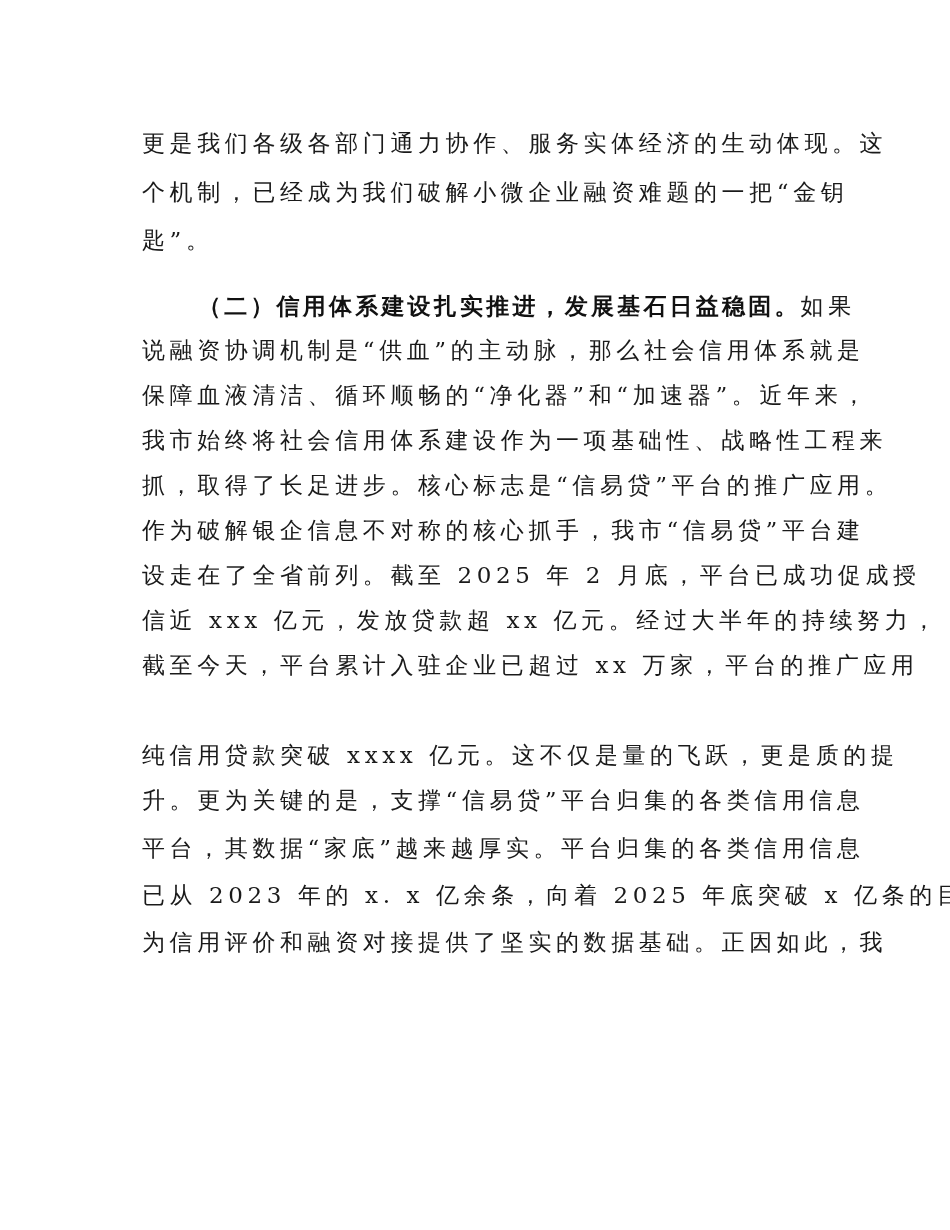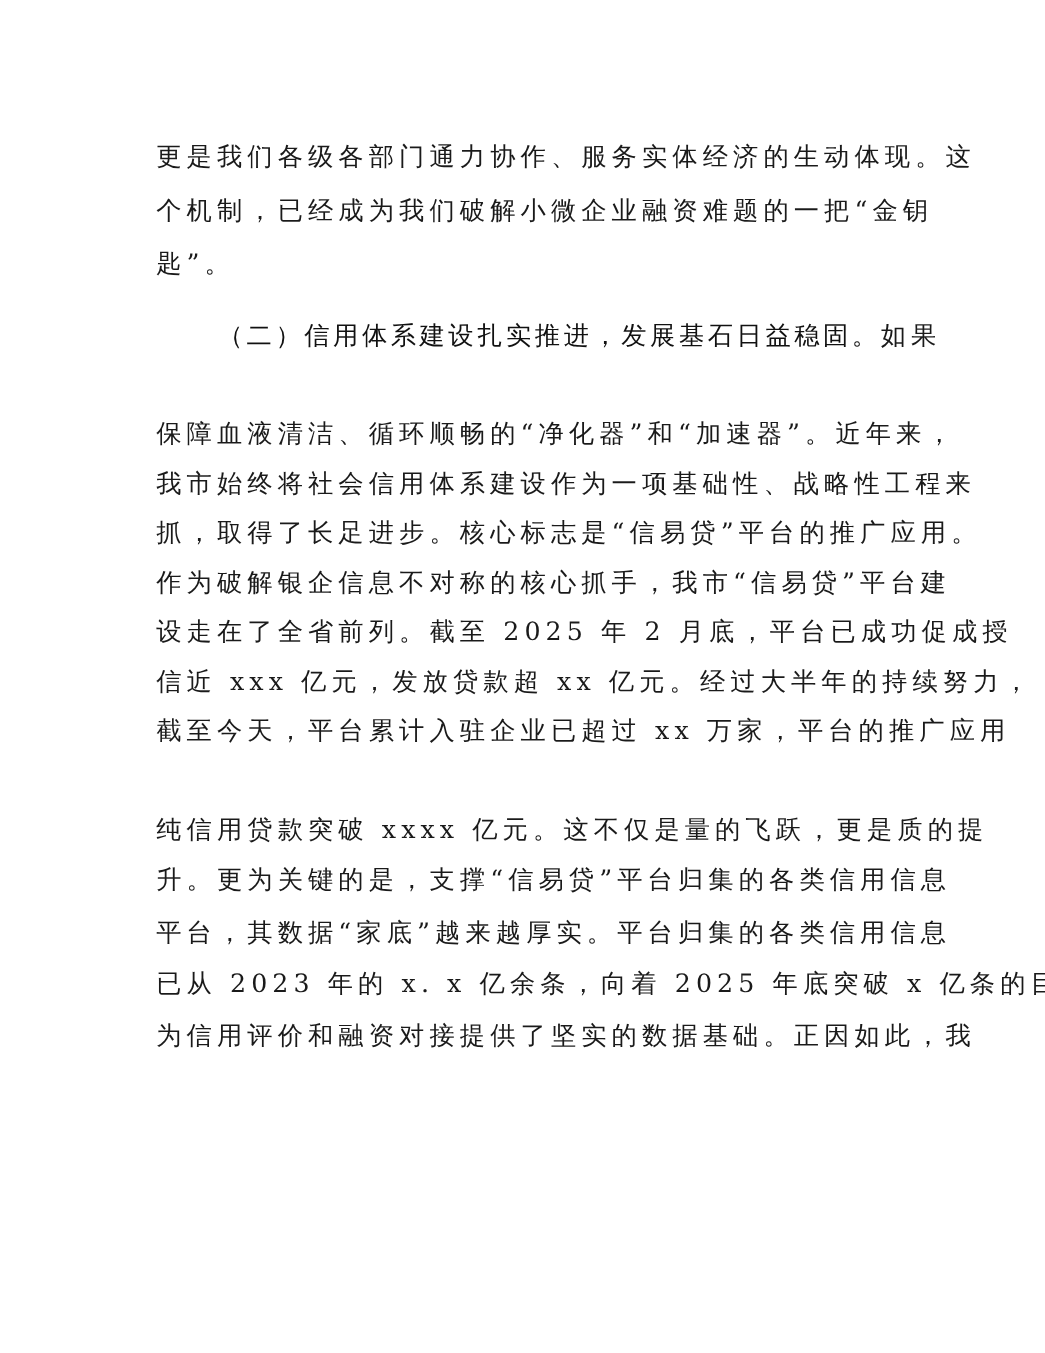--- a/index.html
+++ b/index.html
@@ -29,39 +29,40 @@
     font-size: 23px;
     line-height: 30px;
     color: #1a1a1a;
     letter-spacing: 4.6px;
   }
   .line.indent {
     left: 198px;
   }
   .heading {
     font-family: "DejaVu Sans", "Liberation Sans", sans-serif;
-    font-weight: normal;
+    font-weight: bold;
     letter-spacing: 3.2px;
     color: #111111;
     text-align: center;
   }
 </style>
 </head>
 <body>
 
 <div class="page">
 
   <div class="line" style="top:128px;">更是我们各级各部门通力协作、服务实体经济的生动体现。这</div>
   <div class="line" style="top:177px;">个机制，已经成为我们破解小微企业融资难题的一把“金钥</div>
   <div class="line" style="top:225px;">匙”。</div>
 
   <div class="line indent" style="top:291px;">
     <span class="heading">（二）信用体系建设扎实推进，发展基石日益稳固。</span><span>如果</span>
   </div>
 
+  <div class="line" style="top:335px;">说融资协调机制是“供血”的主动脉，那么社会信用体系就是</div>
   <div class="line" style="top:380px;">保障血液清洁、循环顺畅的“净化器”和“加速器”。近年来，</div>
   <div class="line" style="top:425px;">我市始终将社会信用体系建设作为一项基础性、战略性工程来</div>
   <div class="line" style="top:470px;">抓，取得了长足进步。核心标志是“信易贷”平台的推广应用。</div>
   <div class="line" style="top:515px;">作为破解银企信息不对称的核心抓手，我市“信易贷”平台建</div>
   <div class="line" style="top:560px;">设走在了全省前列。截至 2025 年 2 月底，平台已成功促成授</div>
   <div class="line" style="top:605px;">信近 xxx 亿元，发放贷款超 xx 亿元。经过大半年的持续努力，</div>
   <div class="line" style="top:650px;">截至今天，平台累计入驻企业已超过 xx 万家，平台的推广应用</div>
   <div class="line" style="top:740px;">纯信用贷款突破 xxxx 亿元。这不仅是量的飞跃，更是质的提</div>
   <div class="line" style="top:785px;">升。更为关键的是，支撑“信易贷”平台归集的各类信用信息</div>
   <div class="line" style="top:833px;">平台，其数据“家底”越来越厚实。平台归集的各类信用信息</div>

